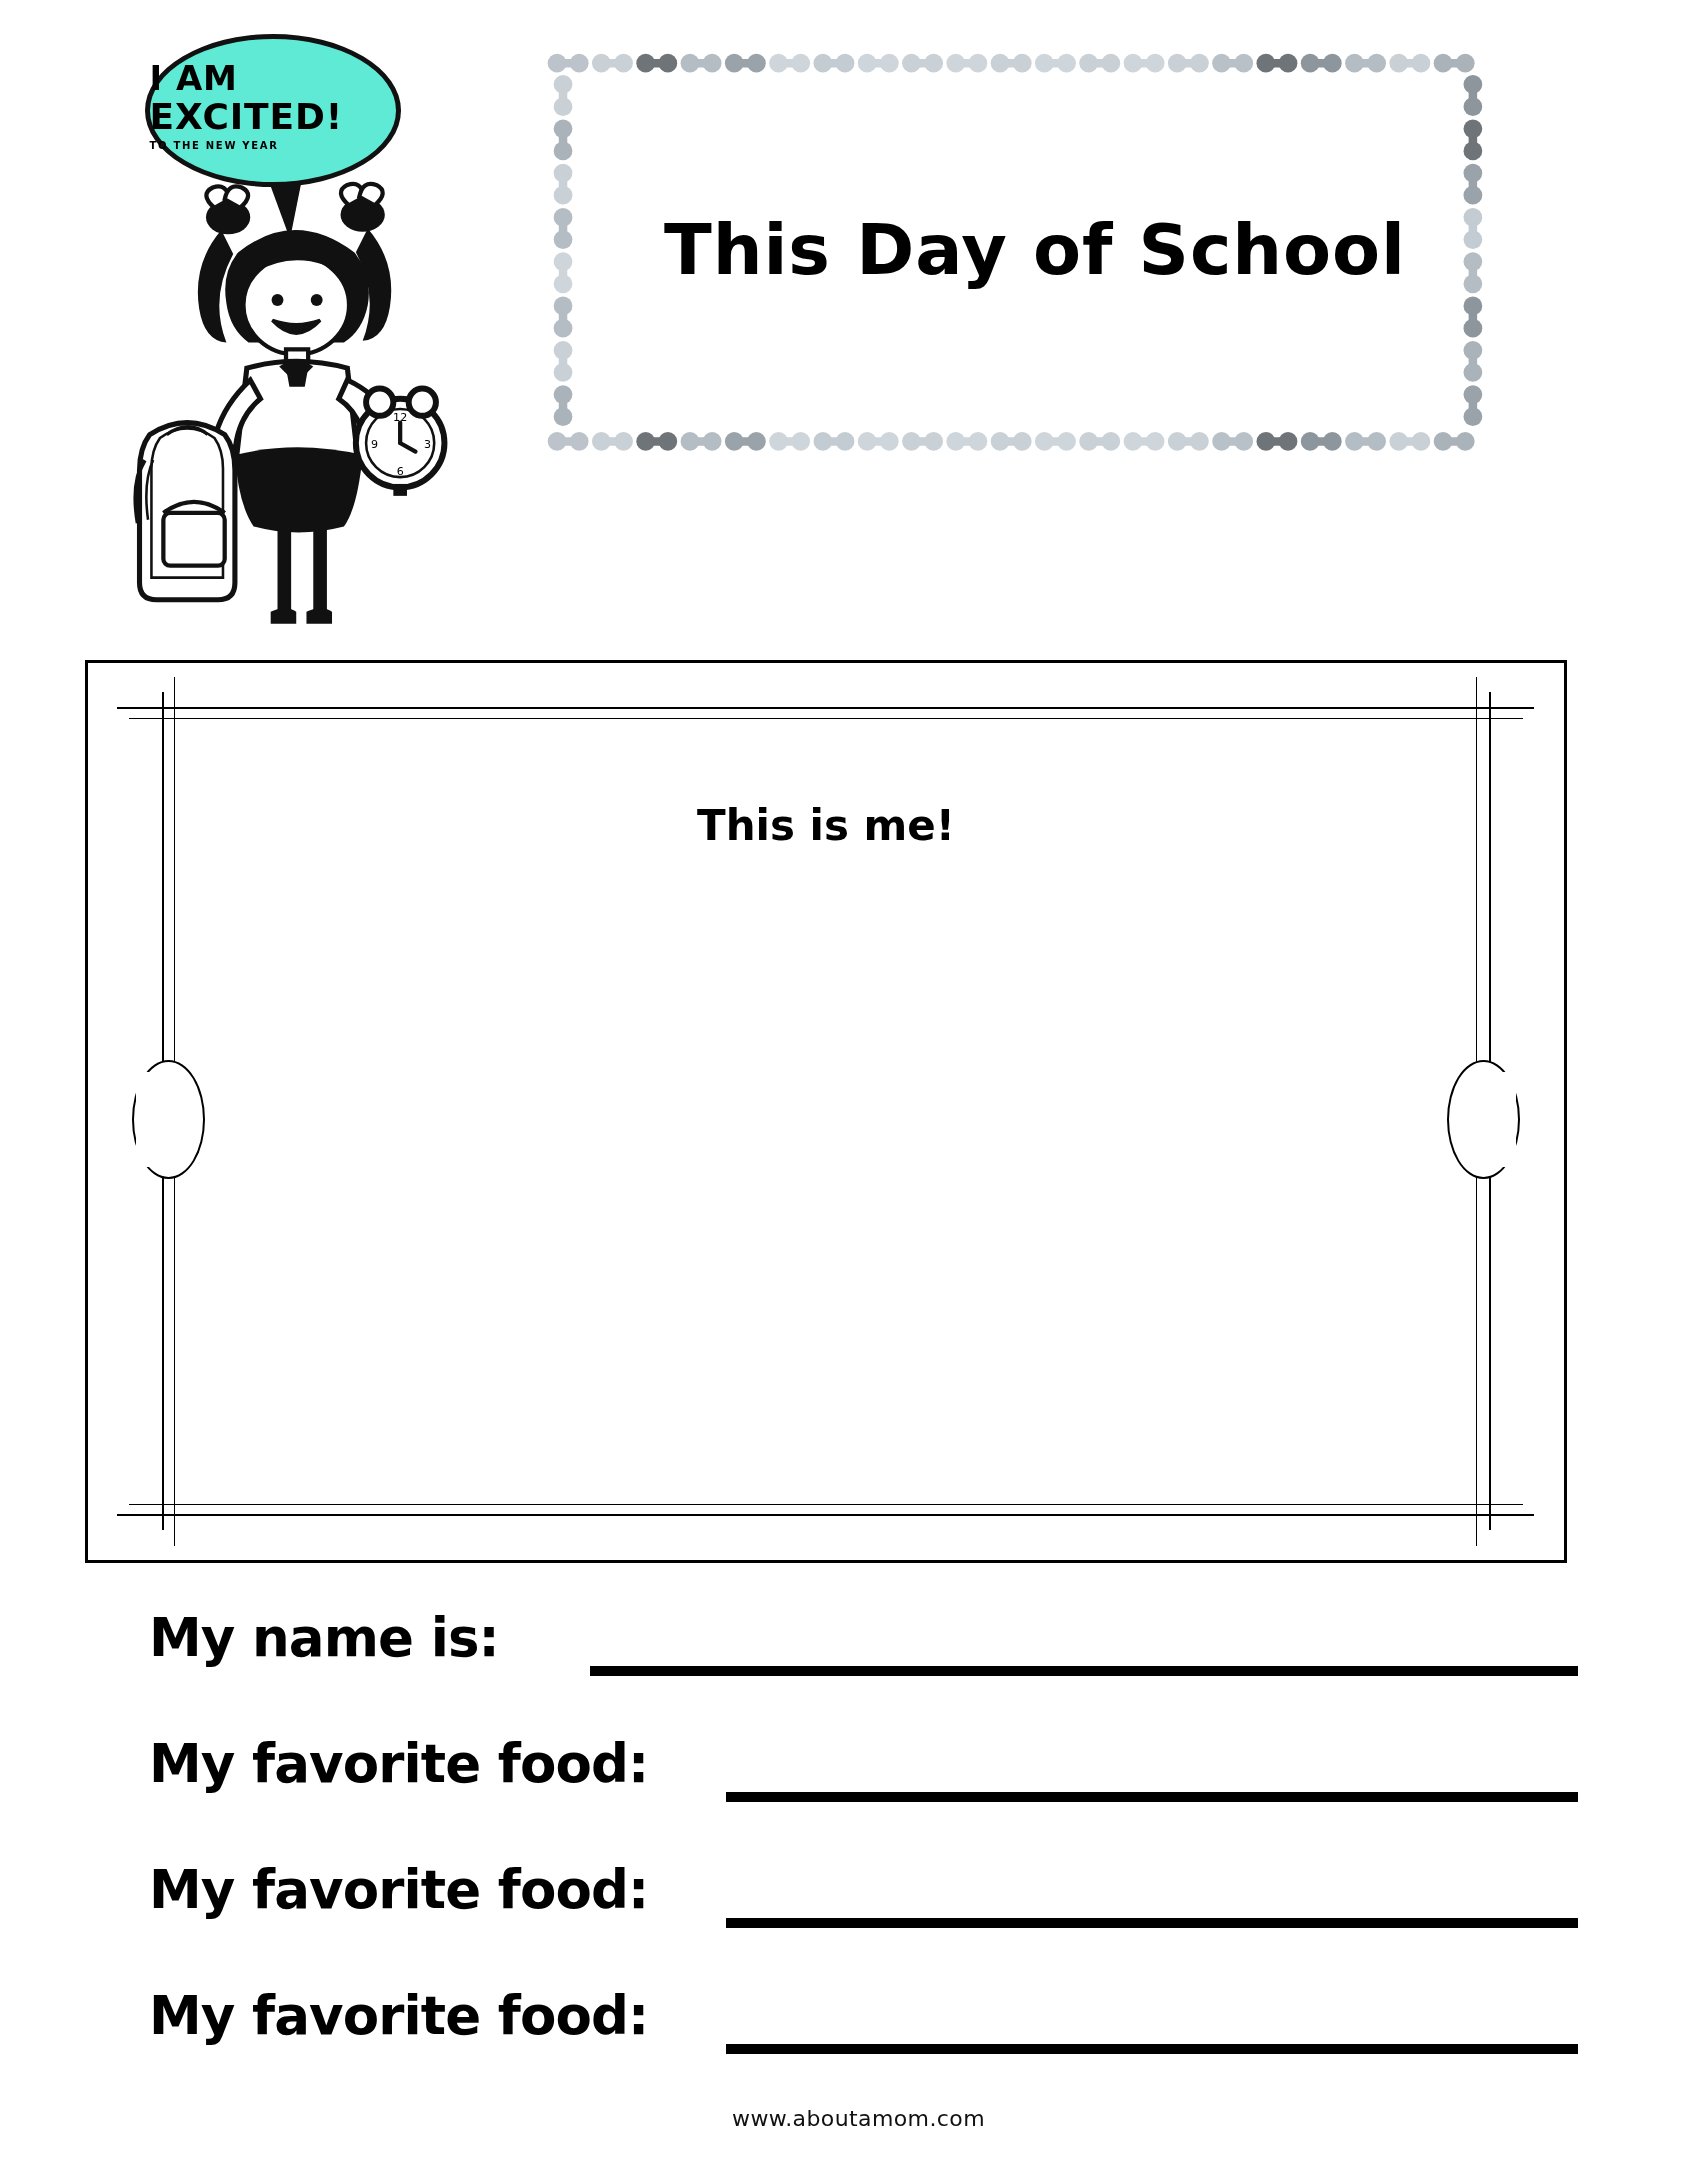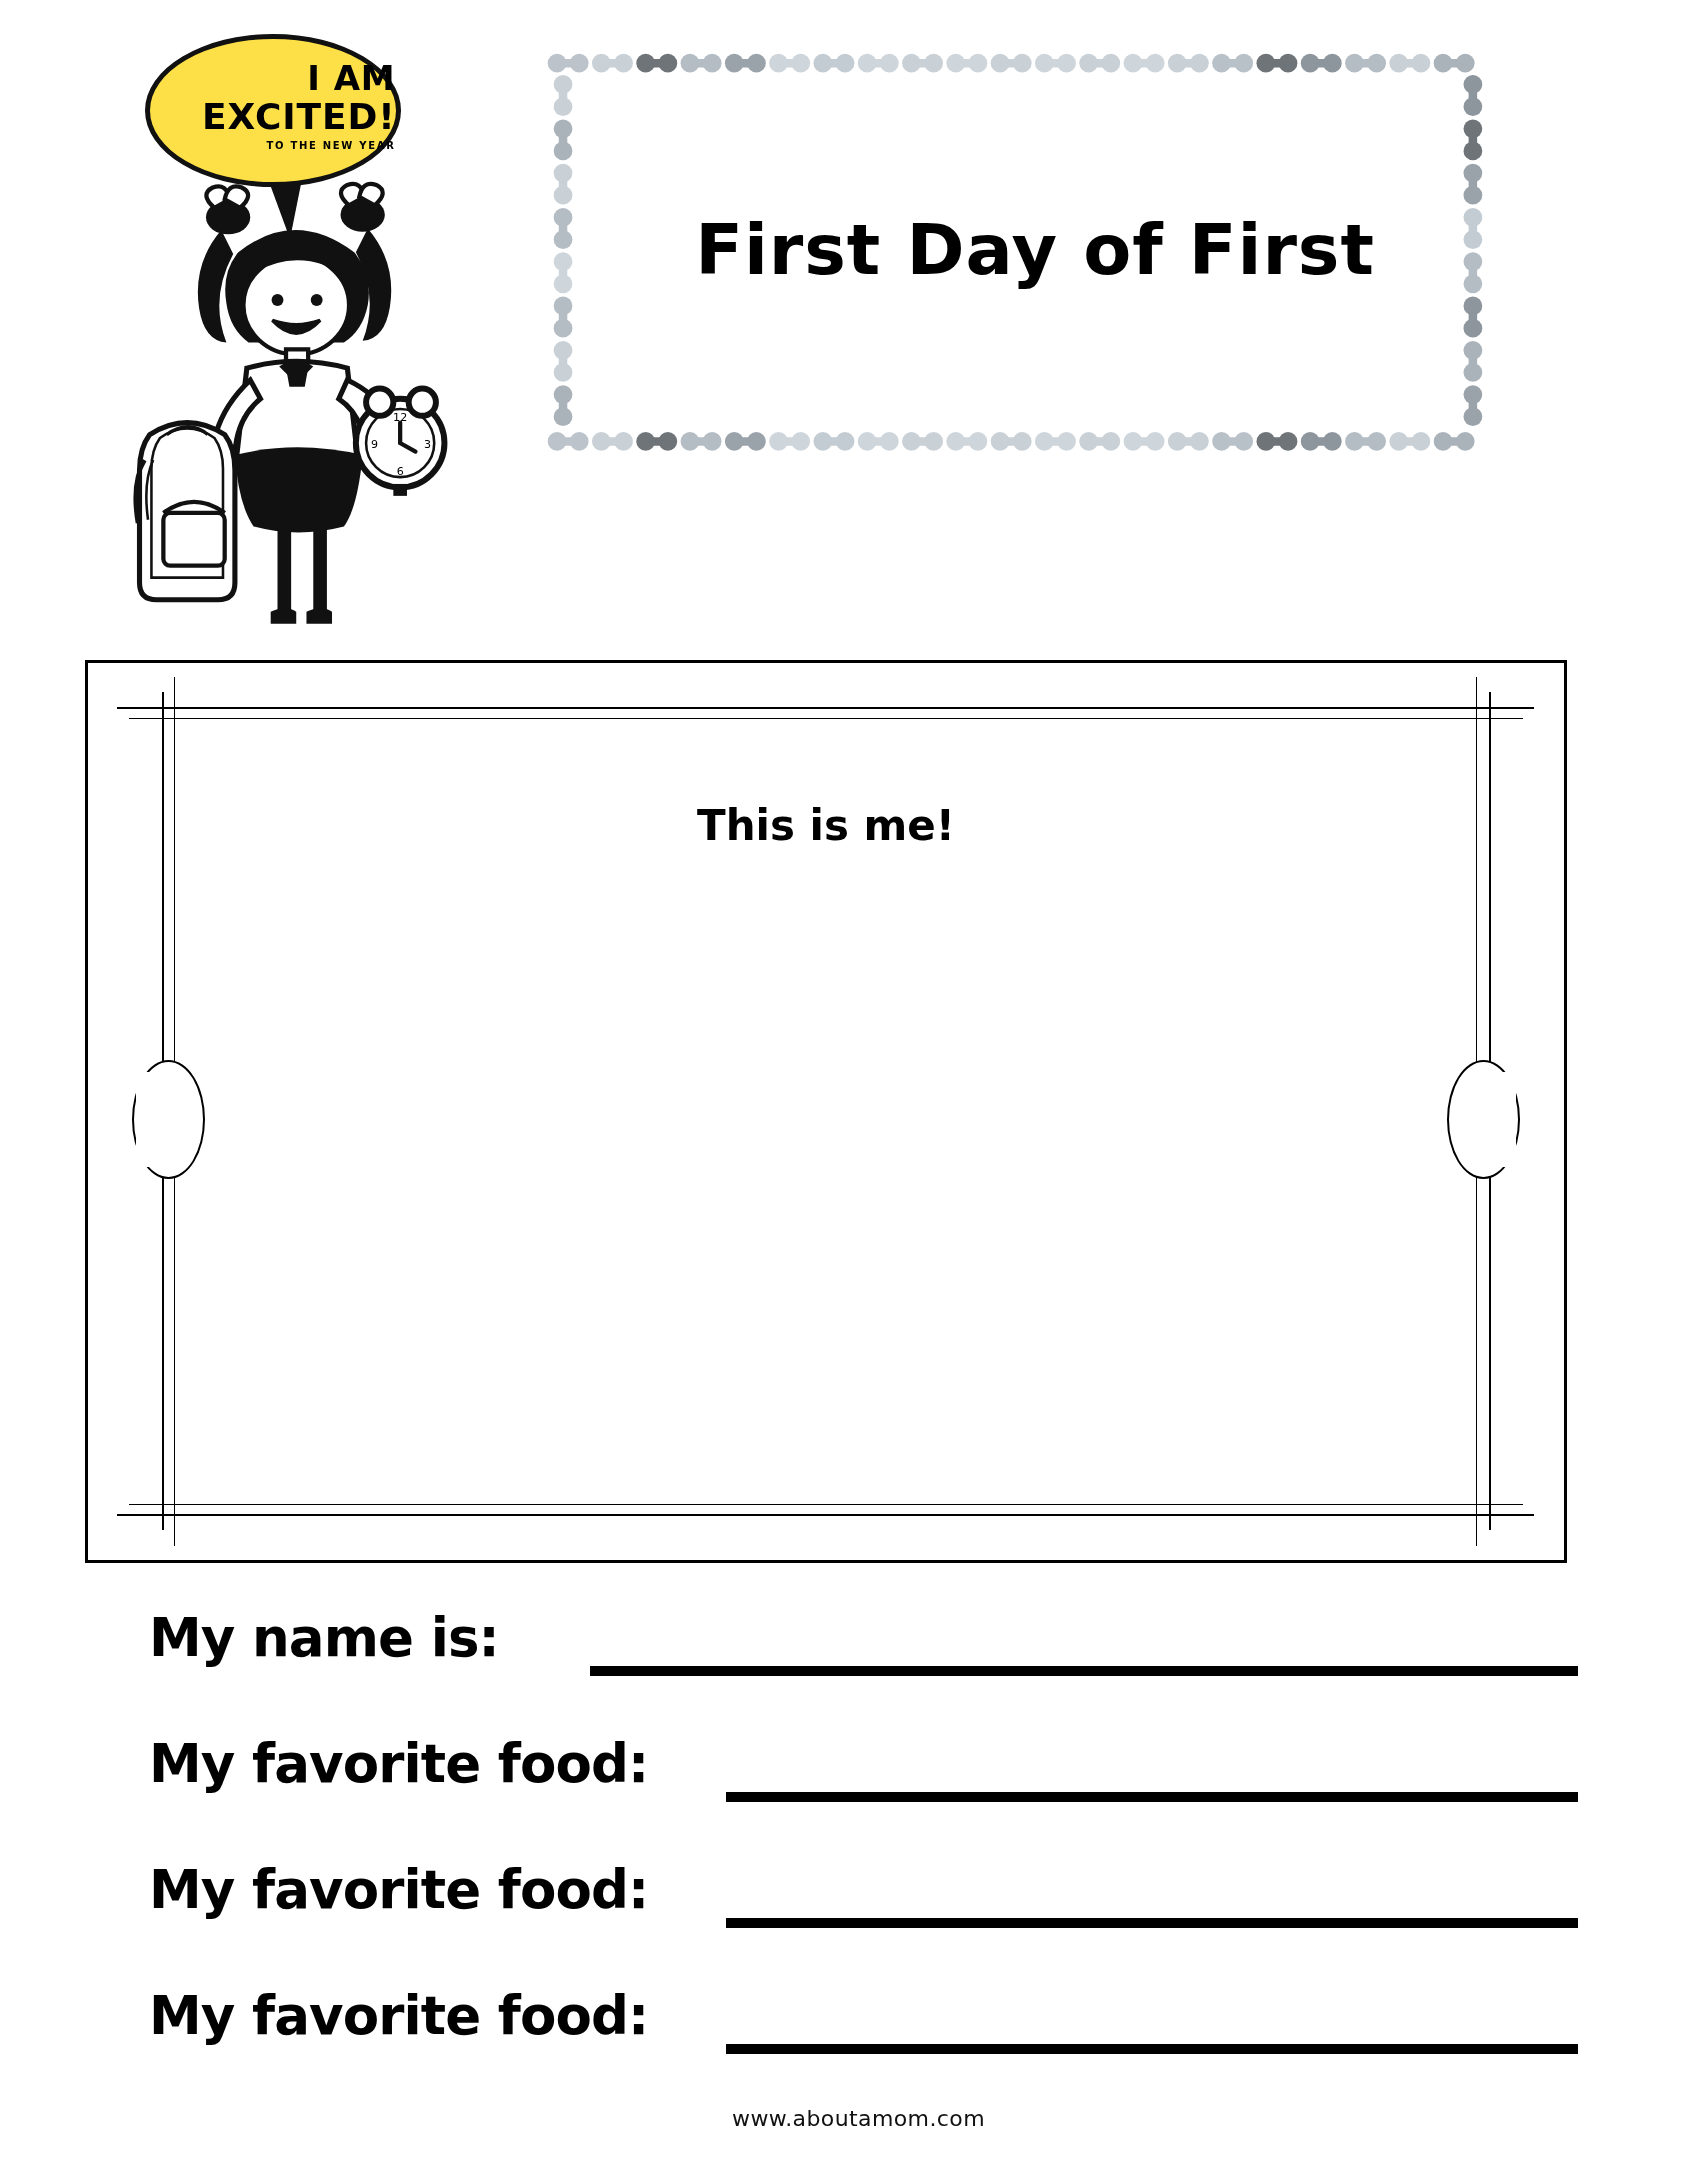--- a/index.html
+++ b/index.html
@@ -35,23 +35,23 @@
   }
 
   .bubble {
     position: absolute;
     left: 25.6px;
     top: 8.5px;
     width: 256px;
     height: 153px;
     border: 5.1px solid #111;
     border-radius: 50% / 50%;
-    background: #fde047;
-    box-sizing: border-box;
-    text-align: right;
+    background: #5eead4;
+    box-sizing: border-box;
+    text-align: left;
     z-index: 4;
   }
   .bubble .l1 {
     font-family: "DejaVu Sans", sans-serif;
     font-weight: bold;
     font-size: 34px;
     letter-spacing: 0.9px;
     line-height: 39px;
     margin-top: 20.4px;
   }
@@ -394,21 +394,21 @@
         <use href="#vseg" x="1078" y="40" fill="#8d959d"></use>
         <use href="#vseg" x="1078" y="92" fill="#6f7479"></use>
         <use href="#vseg" x="1078" y="144" fill="#9aa2aa"></use>
         <use href="#vseg" x="1078" y="196" fill="#c4ccd3"></use>
         <use href="#vseg" x="1078" y="248" fill="#b4bcc4"></use>
         <use href="#vseg" x="1078" y="300" fill="#8d959d"></use>
         <use href="#vseg" x="1078" y="352" fill="#aab2ba"></use>
         <use href="#vseg" x="1078" y="404" fill="#9aa2aa"></use>
       </g>
     </svg>
-    <div class="title-text">First Day of First</div>
+    <div class="title-text">This Day of School</div>
   </div>
 </div>
 
 <div class="photo-box">
   <div class="pb-outer"></div>
   <div class="pb-inner-h"></div>
   <div class="pb-inner-v"></div>
   <div class="pb-inner-h2"></div>
   <div class="pb-inner-v2"></div>
   <div class="pb-oval-left"></div>

